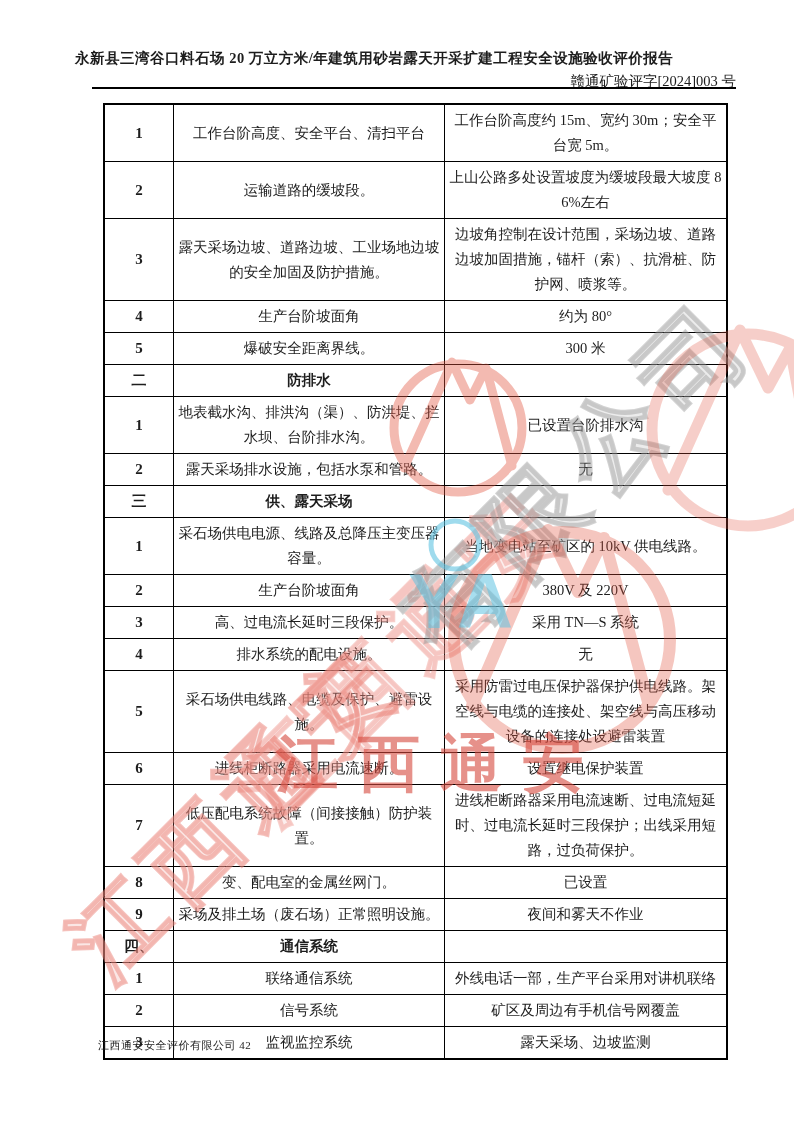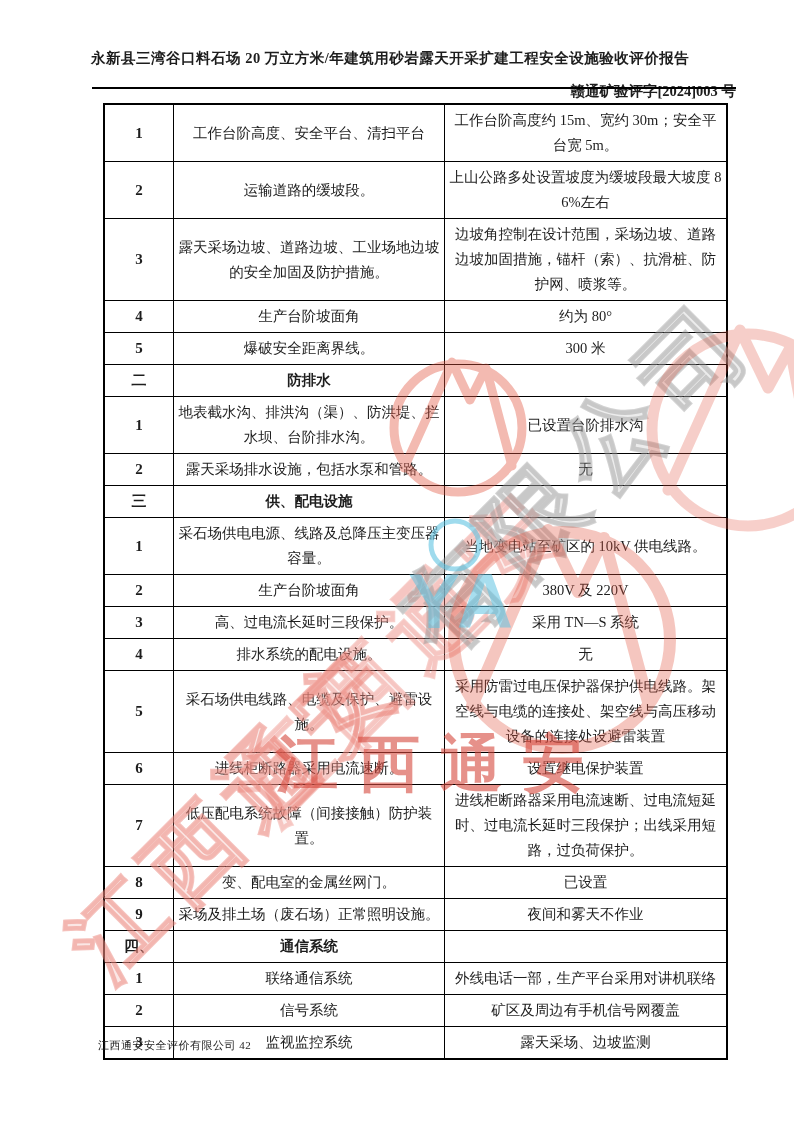--- a/index.html
+++ b/index.html
@@ -5,23 +5,23 @@
   html,body{margin:0;padding:0;background:#ffffff;}
   .page{
     position:relative;
     width:794px;height:1123px;
     background:#ffffff;
     overflow:hidden;
     font-family:"Liberation Serif", serif;
     color:#1d1d1d;
   }
   
-  .hdr{position:absolute;left:91px;right:58px;top:48px;}
+  .hdr{position:absolute;left:75px;right:58px;top:48px;}
   .hdr-title{font-size:14.5px;font-weight:bold;letter-spacing:.5px;line-height:20px;}
-  .hdr-doc{font-size:14.5px;font-weight:bold;text-align:right;margin-top:14px;}
+  .hdr-doc{font-size:14.5px;font-weight:normal;text-align:right;margin-top:4px;}
   .hdr-rule{position:absolute;left:92px;top:87px;width:644px;height:2px;background:#000;}
   
   .tbl-wrap{position:absolute;left:103px;top:103px;}
   table.checklist{
     border-collapse:collapse;table-layout:fixed;
     width:595px;
     font-size:14.5px;line-height:25px;
   }
   table.checklist td{
     border:1.5px solid #000;
@@ -109,21 +109,21 @@
             <td class="c-item">地表截水沟、排洪沟（渠）、防洪堤、拦水坝、台阶排水沟。</td>
             <td class="c-val">已设置台阶排水沟</td>
           </tr>
           <tr>
             <td class="c-num">2</td>
             <td class="c-item">露天采场排水设施，包括水泵和管路。</td>
             <td class="c-val">无</td>
           </tr>
           <tr class="section">
             <td class="c-num">三</td>
-            <td class="c-item">供、配电设施</td>
+            <td class="c-item">供、露天采场</td>
             <td class="c-val"></td>
           </tr>
           <tr>
             <td class="c-num">1</td>
             <td class="c-item">采石场供电电源、线路及总降压主变压器容量。</td>
             <td class="c-val">当地变电站至矿区的 10kV 供电线路。</td>
           </tr>
           <tr>
             <td class="c-num">2</td>
             <td class="c-item">生产台阶坡面角</td>

